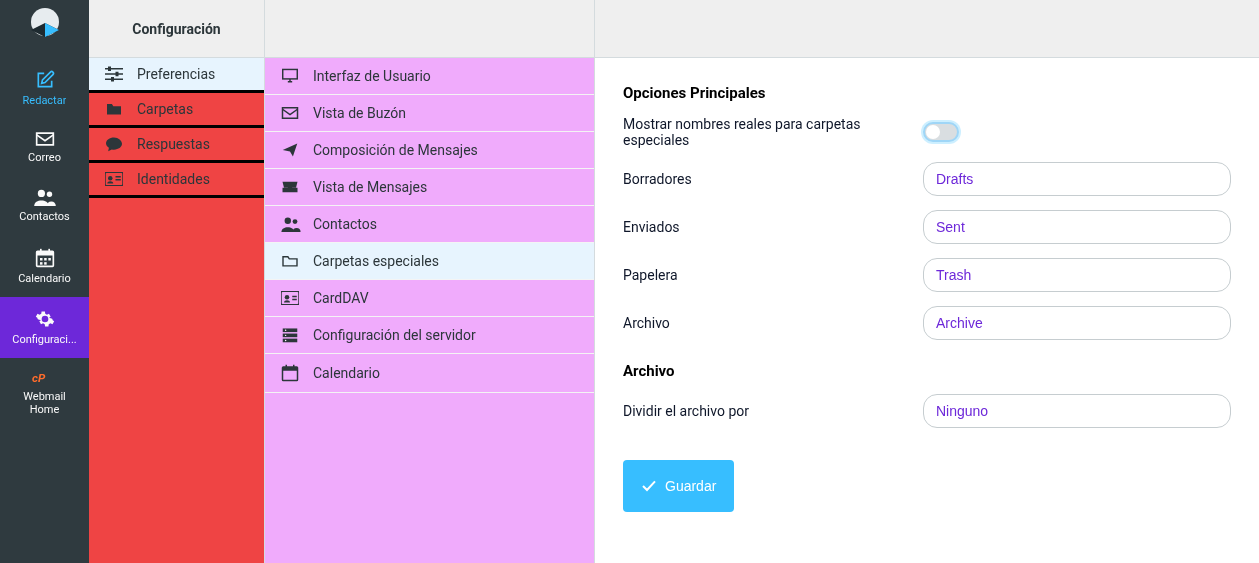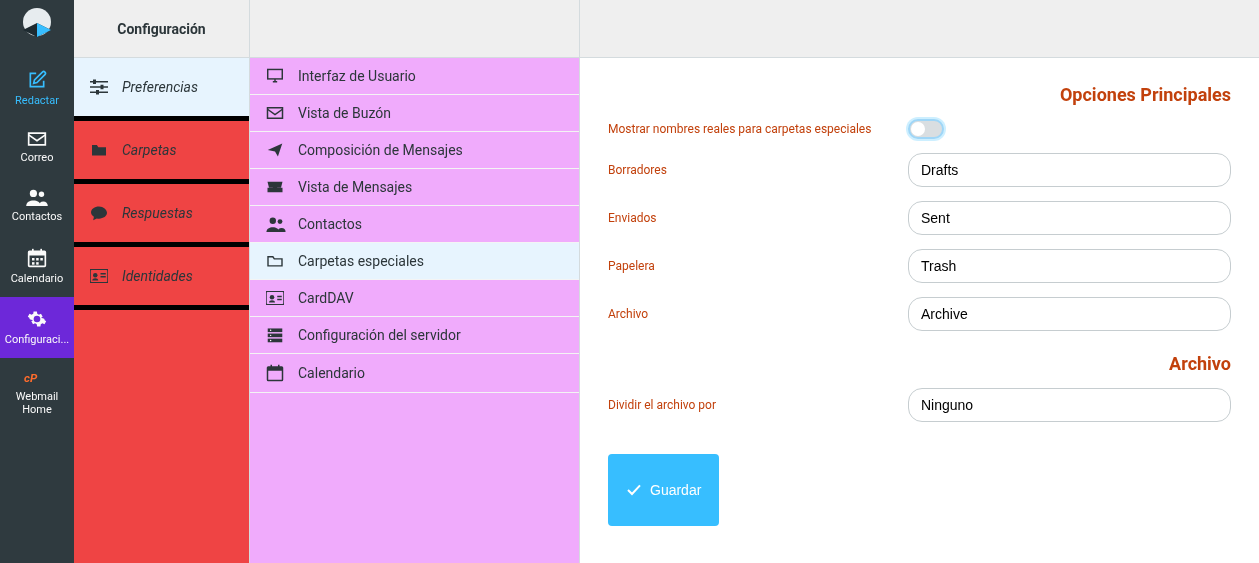--- a/index.html
+++ b/index.html
@@ -11,21 +11,21 @@
   overflow: hidden;
 }
 .app {
   display: flex;
   width: 1259px;
   height: 563px;
 }
 
 
 .nav-sidebar {
-  width: 74px;
+  width: 89px;
   background: #2f3a3f;
   display: flex;
   flex-direction: column;
   color: #fff;
   font-size: 11px;
 }
 .nav-logo {
   height: 58px;
   background: #2f3a3f;
   display: flex;
@@ -77,25 +77,24 @@
   display: flex;
   align-items: center;
   justify-content: center;
   font-weight: 700;
   font-size: 14px;
   color: #2c363a;
 }
 .settings-item {
   display: flex;
   align-items: center;
-  padding: 21px 16px;
+  padding: 8px 16px;
   cursor: pointer;
   color: #2c363a;
-  border-bottom: 5px solid #000000;
-  font-style: italic;
+  border-bottom: 3px solid #000000;
 }
 .settings-item.selected {
   background: #e7f4fe;
 }
 .settings-item .s-icon {
   width: 22px;
   text-align: center;
   margin-right: 10px;
   color: #2c363a;
 }
@@ -134,46 +133,45 @@
   display: flex;
   flex-direction: column;
 }
 .main .col-header { background: #efefef; }
 .main-body {
   flex: 1;
   padding: 26px 28px;
   overflow-y: auto;
 }
 .section-title {
-  font-size: 18px;
+  font-size: 15px;
   font-weight: 700;
-  color: #c2410c;
+  color: #000000;
   margin-bottom: 14px;
-  text-align: right;
 }
 .form-row {
   display: flex;
   align-items: center;
   margin-bottom: 14px;
 }
 .form-label {
   width: 300px;
-  color: #c2410c;
-  font-size: 12px;
+  color: #0f172a;
+  font-size: 14px;
   padding-right: 10px;
 }
 .form-control {
   flex: 1;
   height: 34px;
   border: 1px solid #c6cdd0;
   border-radius: 14px;
   padding: 0 12px;
   font-size: 14px;
   background: #fff;
-  color: #000000;
+  color: #6d28d9;
   appearance: none;
 }
 select.form-control {
   background-image: none;
 }
 
 
 .toggle {
   width: 36px;
   height: 20px;
@@ -194,21 +192,21 @@
   left: 1px;
 }
 
 .btn-primary {
   display: inline-flex;
   align-items: center;
   background: #37beff;
   color: #fff;
   border: none;
   border-radius: 4px;
-  padding: 28px 18px;
+  padding: 18px 18px;
   font-size: 14px;
   cursor: pointer;
   margin-top: 18px;
 }
 .btn-primary .btn-icon { margin-right: 8px; }
 
 svg { display: block; }
 
 
 .logo-svg { width: 44px; height: 44px; }

